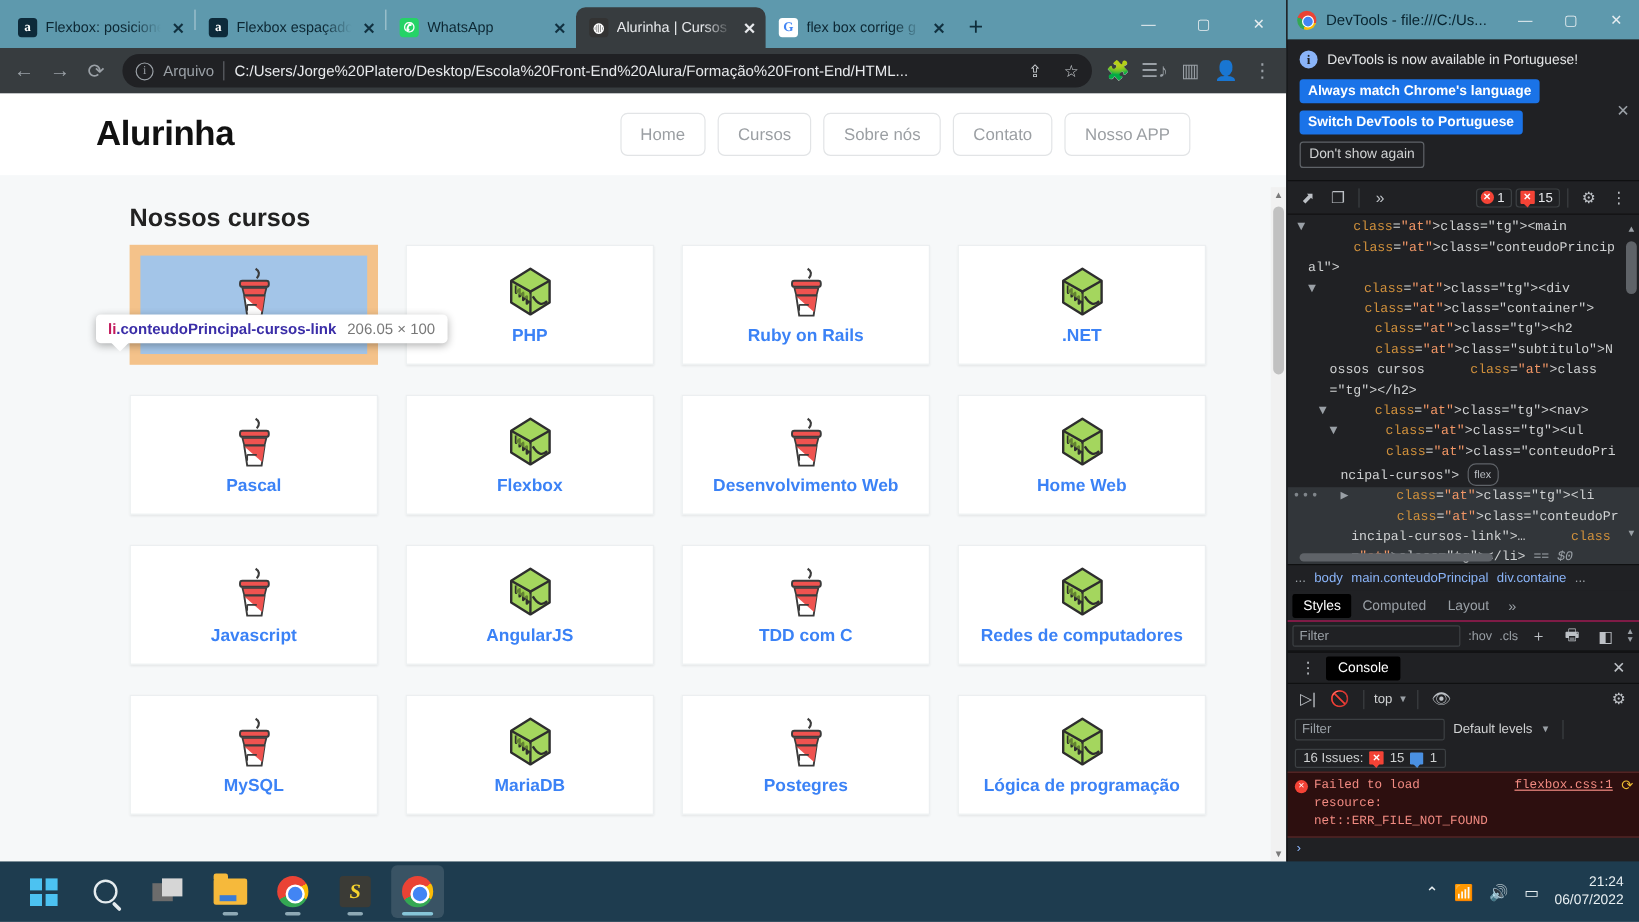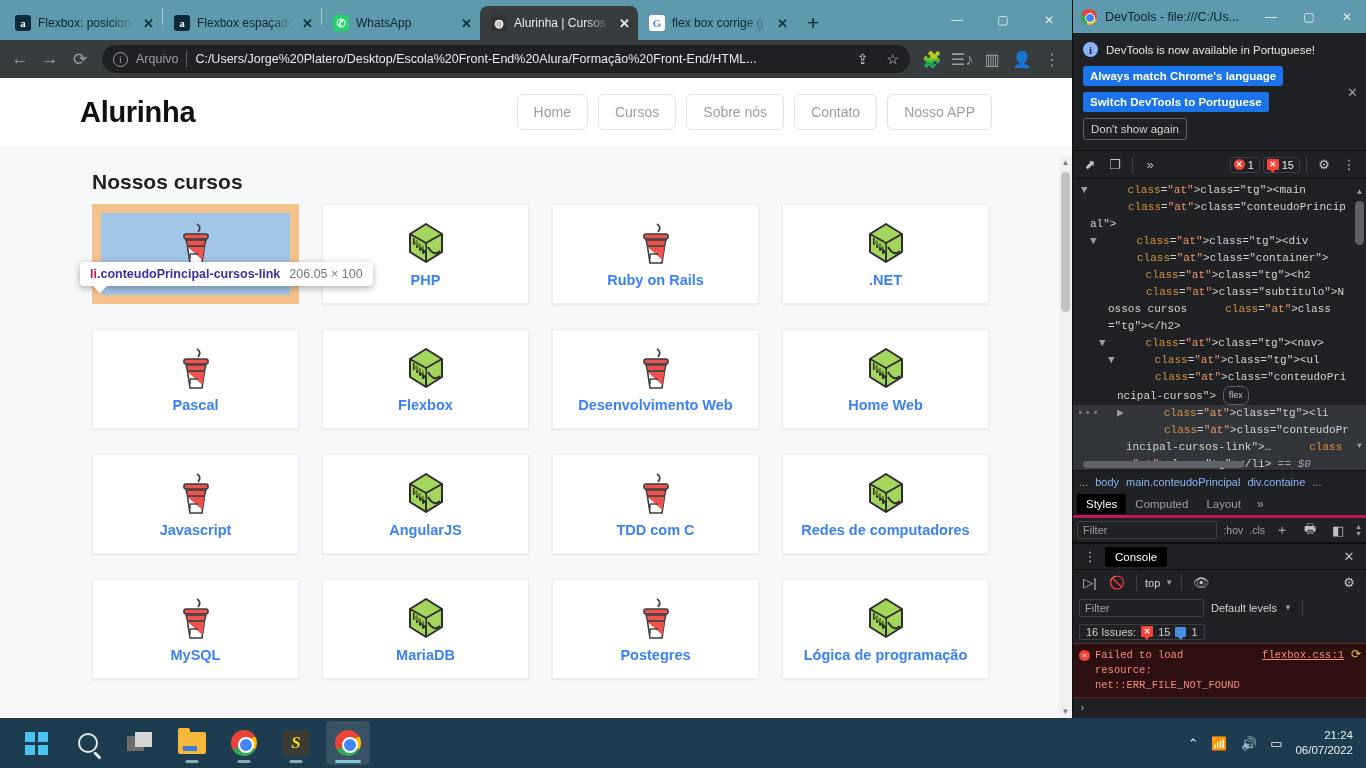--- a/index.html
+++ b/index.html
@@ -94,21 +94,21 @@
     display: flex; align-items: center;
     padding: 0 80px 0 80px; gap: 20px;
   }
   .logo { font-size: 29px; font-weight: bold; color: #111; letter-spacing: -0.3px; }
   .site-nav { margin-left: auto; display: flex; gap: 10px; }
   .nav-btn {
     border: 1px solid #e2e4e6; border-radius: 6px;
     padding: 9px 16px; font-size: 14px; color: #9b9fa3;
     background: #fff;
   }
-  .page-body { padding: 24px 80px 0 92px; }
+  .page-body { padding: 24px 80px 0 92px; margin-left: 16px; }
   .subtitulo { font-size: 21px; font-weight: bold; color: #222; margin-bottom: 10px; }
   .cards {
     display: grid; grid-template-columns: repeat(4, 207px);
     gap: 25px 23px;
   }
   .card {
     height: 100px; background: #fff;
     border: 1px solid #eceff1;
     box-shadow: 0 1px 2px rgba(0,0,0,.08);
     display: flex; flex-direction: column;
@@ -259,21 +259,21 @@
     height: 22px; display: flex; align-items: center; gap: 7px;
     padding: 0 6px; border-top: 1px solid #0f1011;
     font-size: 11px; color: #9aa0a6; overflow: hidden; flex: 0 0 22px;
     background: #202124;
   }
   .crumb { color: #8ab4f8; white-space: nowrap; }
   .crumb.dim { color: #9aa0a6; }
 
   .dt-subtabs {
     height: 26px; display: flex; align-items: center; gap: 0;
-    border-bottom: 3px solid #be185d; padding-left: 4px; flex: 0 0 26px;
+    border-bottom: 1px solid #be185d; padding-left: 4px; flex: 0 0 26px;
   }
   .subtab { padding: 4px 9px; font-size: 11.5px; color: #9aa0a6; }
   .subtab.active { background: #000; color: #fff; border-radius: 2px; }
   .subtab-more { color: #9aa0a6; padding: 0 7px; font-size: 12px; }
 
   .dt-filterbar {
     height: 25px; display: flex; align-items: center; gap: 6px;
     padding: 0 4px; border-bottom: 1px solid #0f1011; flex: 0 0 25px;
   }
   .filterfield {

